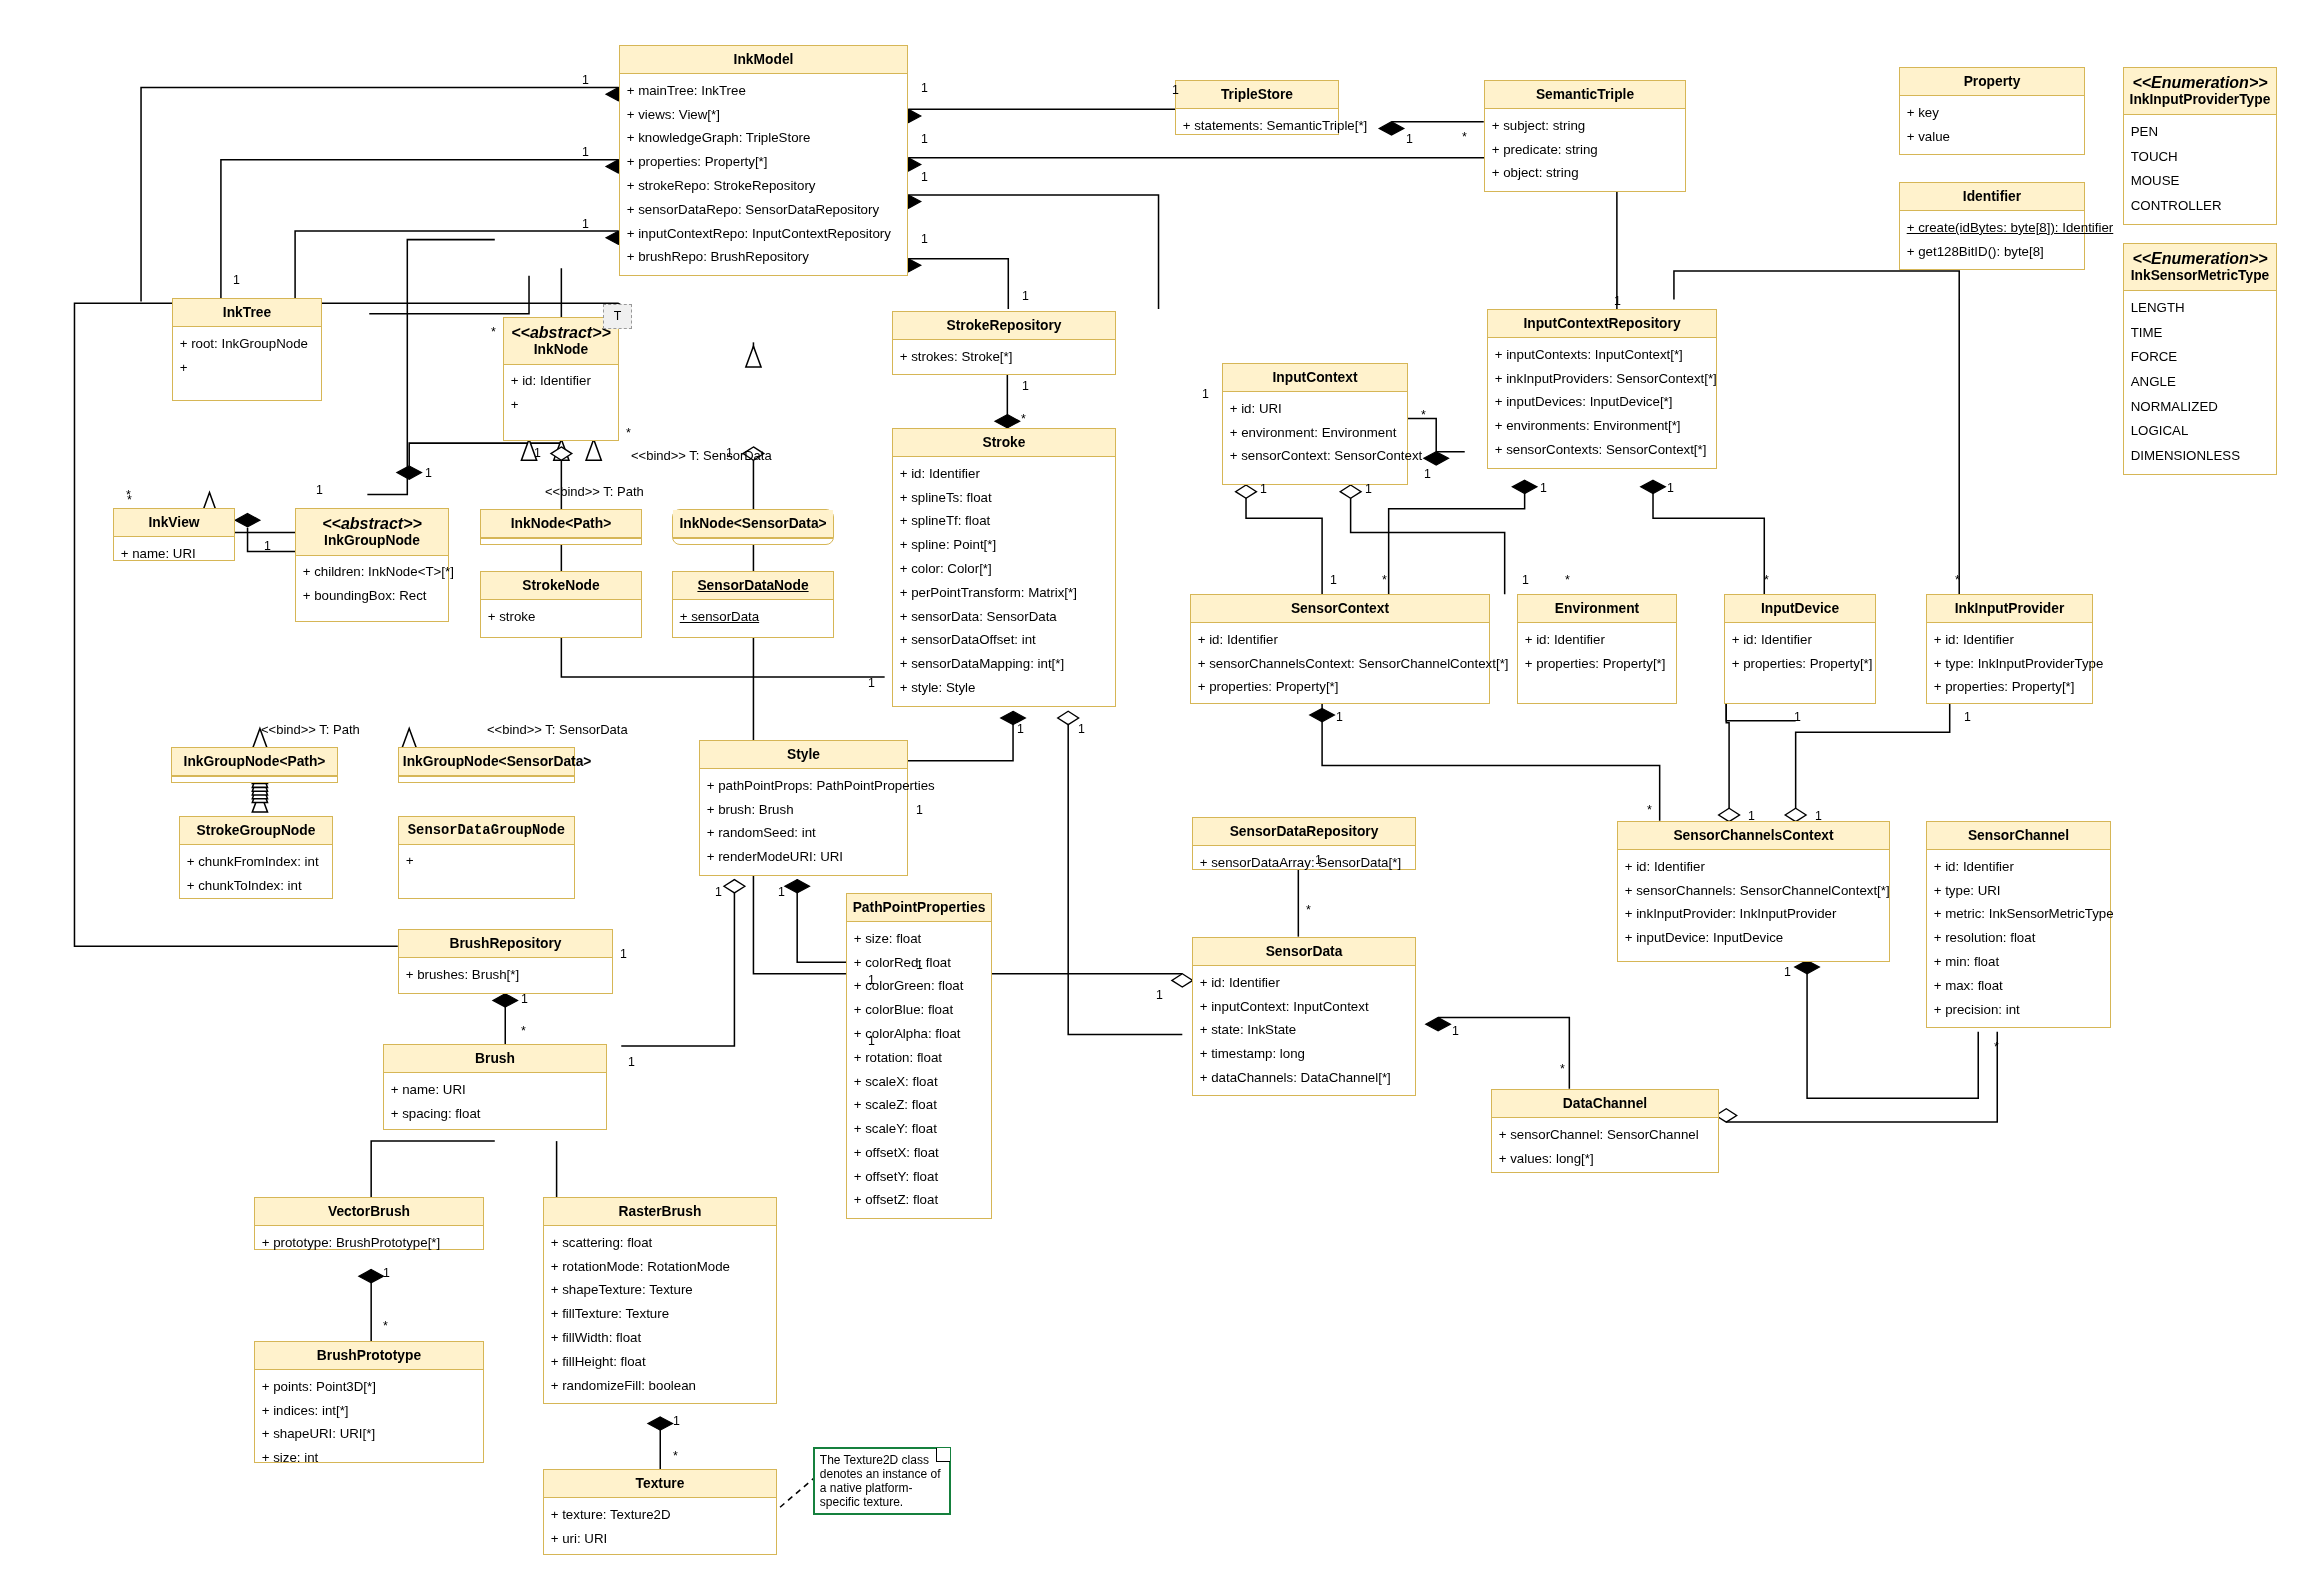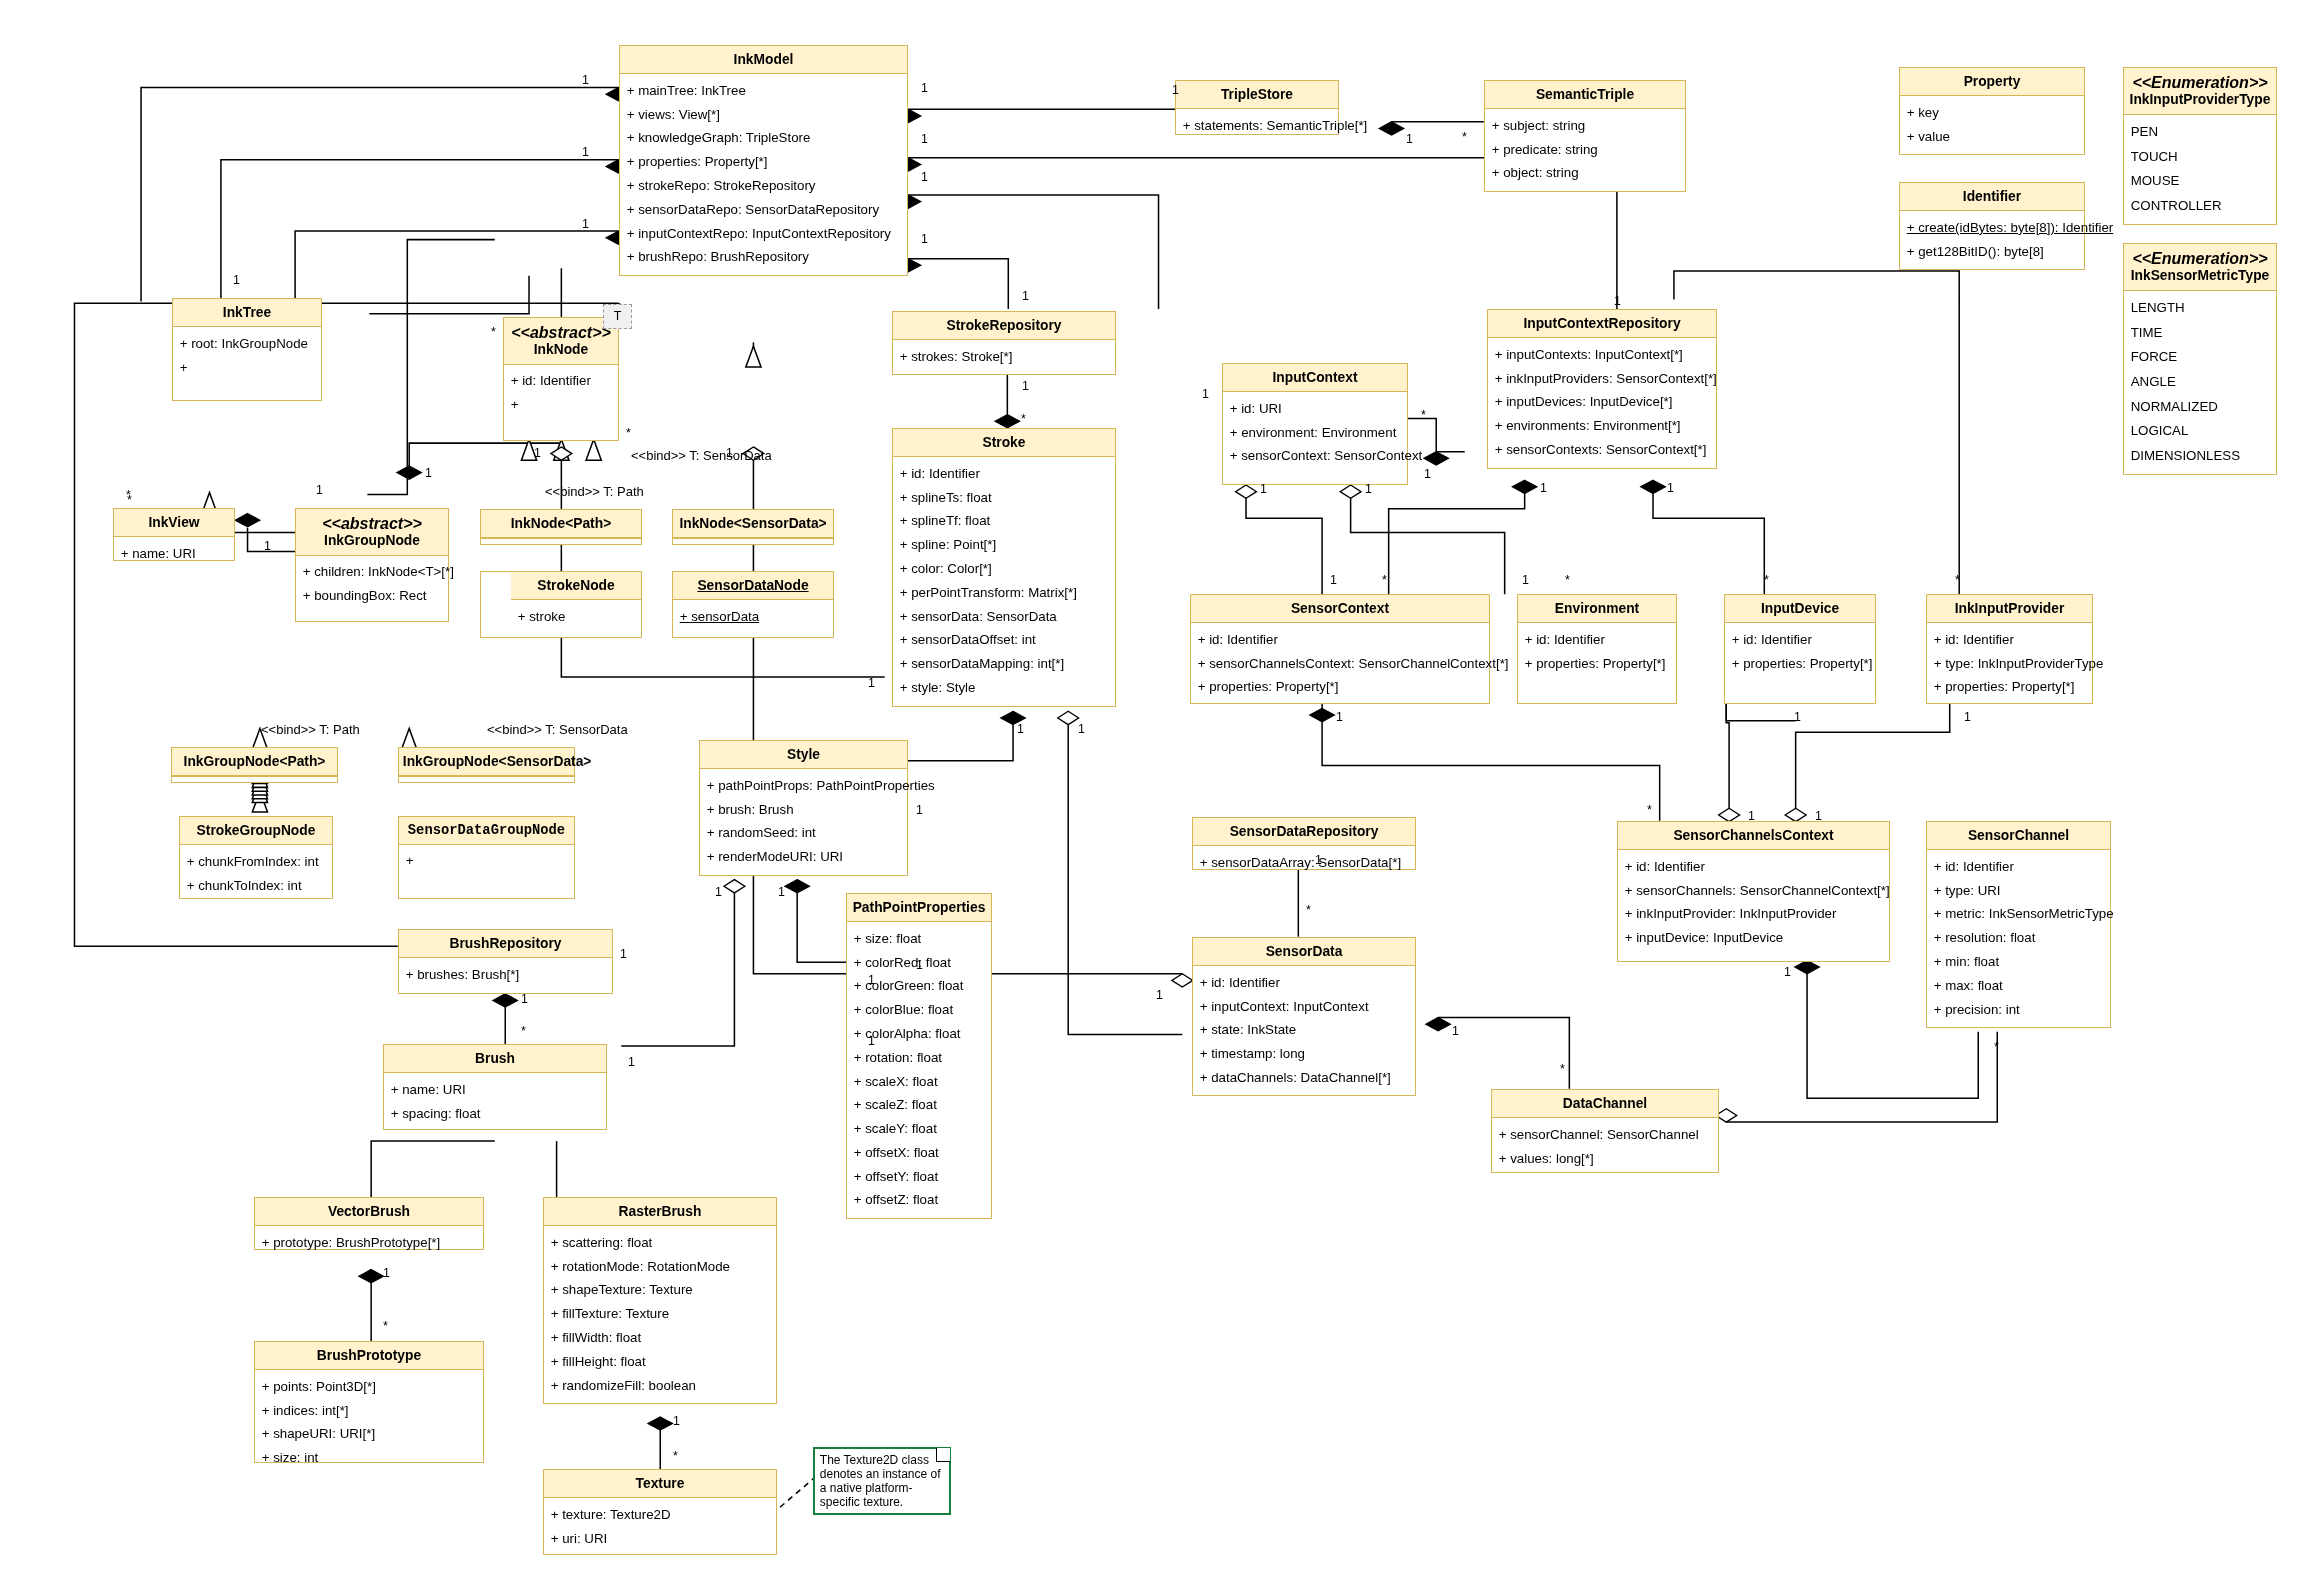--- a/index.html
+++ b/index.html
@@ -283,26 +283,26 @@
     <div class="body">
       <div>+ children: InkNode&lt;T&gt;[*]</div>
       <div>+ boundingBox: Rect</div>
     </div>
   </div>
 
   <div class="cls compact" style="left:480px;top:509px;width:162px;height:36px;">
     <div class="hdr">InkNode&lt;Path&gt;</div>
     <div class="body"></div>
   </div>
-  <div class="cls compact" style="left:672px;top:509px;width:162px;height:36px;">
+  <div class="cls compact" style="left:672px;top:509px;width:162px;height:36px;border-radius:8px;">
     <div class="hdr">InkNode&lt;SensorData&gt;</div>
     <div class="body"></div>
   </div>
 
-  <div class="cls" style="left:480px;top:571px;width:162px;height:67px;padding-left:30px;">
+  <div class="cls" style="left:480px;top:571px;width:162px;height:67px;">
     <div class="hdr">StrokeNode</div>
     <div class="body">
       <div>+ stroke</div>
     </div>
   </div>
   <div class="cls" style="left:672px;top:571px;width:162px;height:67px;text-decoration:underline;">
     <div class="hdr">SensorDataNode</div>
     <div class="body">
       <div>+ sensorData</div>
     </div>

